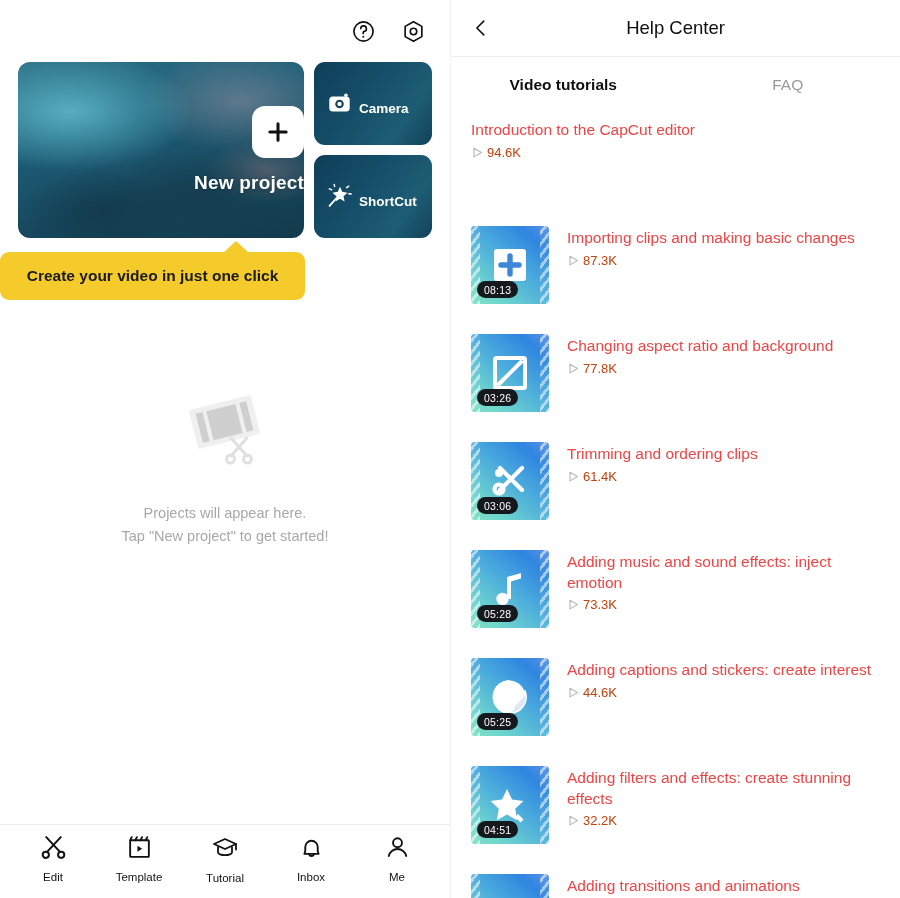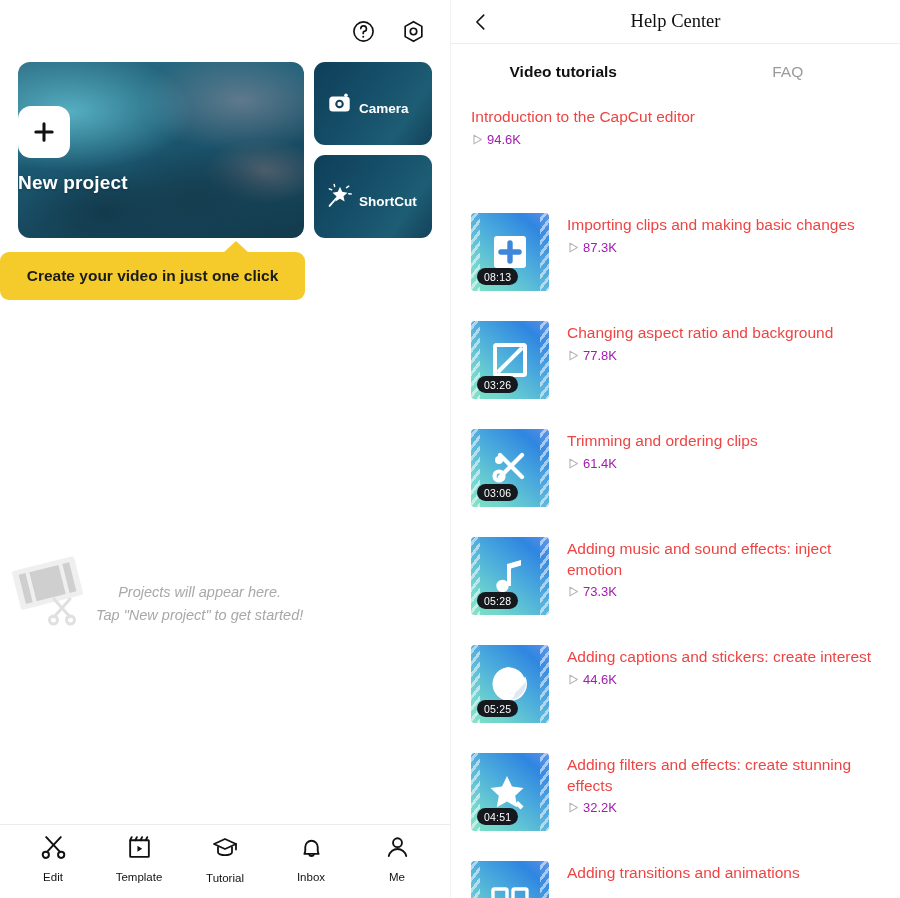--- a/index.html
+++ b/index.html
@@ -55,21 +55,21 @@
       radial-gradient(ellipse 70% 55% at 18% 28%, rgba(96,188,205,0.85), rgba(96,188,205,0) 62%),
       radial-gradient(ellipse 55% 45% at 78% 22%, rgba(150,145,160,0.55), rgba(150,145,160,0) 65%),
       radial-gradient(ellipse 45% 40% at 62% 78%, rgba(22,60,78,0.9), rgba(22,60,78,0) 70%),
       radial-gradient(ellipse 40% 35% at 30% 85%, rgba(18,55,72,0.8), rgba(18,55,72,0) 70%),
       radial-gradient(ellipse 30% 26% at 86% 62%, rgba(168,130,130,0.38), rgba(168,130,130,0) 70%),
       linear-gradient(165deg, #2d6f86 0%, #1d5e77 35%, #17485e 68%, #123a4c 100%);
   }
   .np-inner {
     position: absolute; inset: 0;
     display: flex; flex-direction: column;
-    align-items: flex-start; justify-content: center;
+    align-items: flex-end; justify-content: center;
     gap: 14px;
   }
   .plus-box {
     width: 52px; height: 52px;
     background: #ffffff;
     border-radius: 13px;
     display: flex; align-items: center; justify-content: center;
   }
   .np-label {
     color: #ffffff;
@@ -126,25 +126,24 @@
   }
   .tooltip-text {
     font-size: 15.5px;
     font-weight: bold;
     color: #1a1a1a;
   }
 
   .empty-state {
     flex: 1;
     display: flex;
-    flex-direction: row;
+    flex-direction: column;
     align-items: center;
     justify-content: flex-start;
     padding-top: 84px;
-    font-style: italic;
   }
   .empty-icon { opacity: 1; margin-bottom: 24px; }
   .empty-text {
     text-align: center;
     color: #a8a8a8;
     font-size: 14.5px;
     line-height: 1.6;
   }
 
   .bottom-nav {
@@ -168,28 +167,27 @@
   
   .right-panel {
     width: 450px; height: 898px;
     background: #ffffff;
     display: flex;
     flex-direction: column;
     border-left: 1px solid #f2f2f2;
     overflow: hidden;
   }
   .rp-header {
-    height: 44px;
+    height: 57px;
     display: flex;
     align-items: center;
     position: relative;
     flex: none;
     border-bottom: 1px solid #ededed;
     padding-bottom: 1px;
-    font-family: Liberation Serif, serif;
   }
   .back-btn {
     position: absolute; left: 18px; top: 50%;
     transform: translateY(-50%);
     width: 24px; height: 24px;
     display: flex; align-items: center; justify-content: center;
     cursor: pointer;
   }
   .rp-title {
     width: 100%;
@@ -259,21 +257,21 @@
   }
   .v-meta { padding-top: 2px; flex: 1; min-width: 0; }
   .v-title {
     font-size: 15.5px;
     color: #ef4444;
     line-height: 1.33;
     margin-bottom: 4px;
   }
   .v-views {
     font-size: 13px;
-    color: #a21caf;
+    color: #c2410c;
     display: flex;
     align-items: center;
     gap: 3px;
   }
 </style>
 </head>
 <body>
 
 <div class="app">
 

